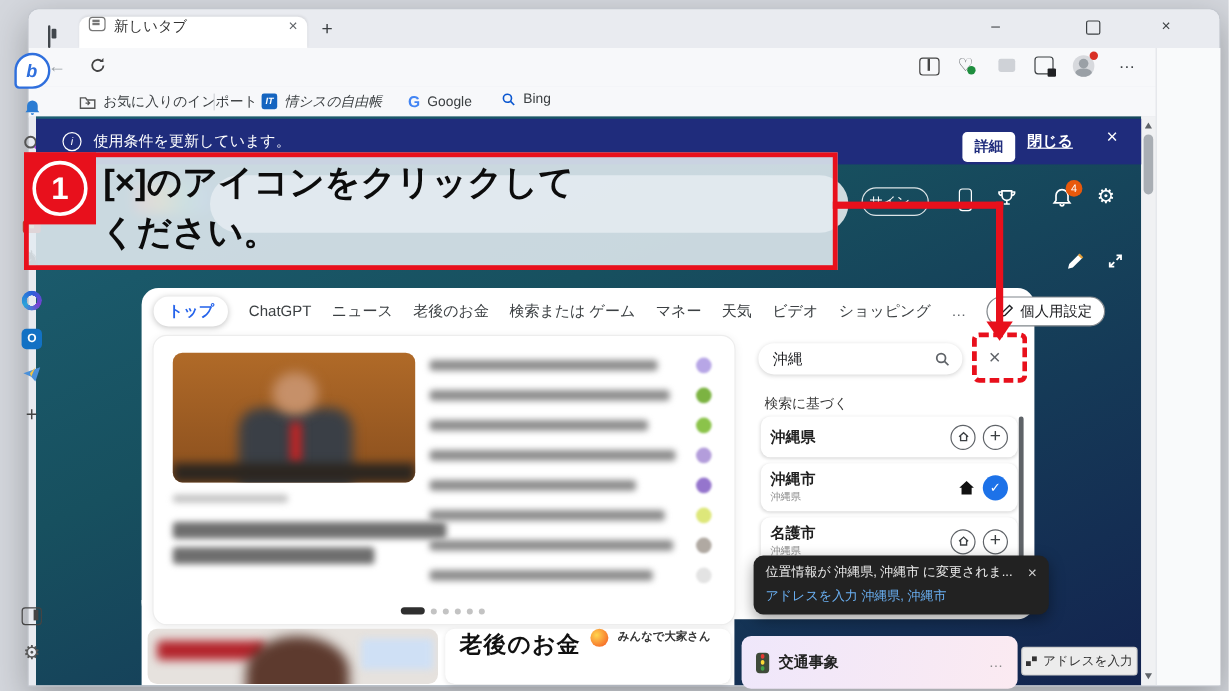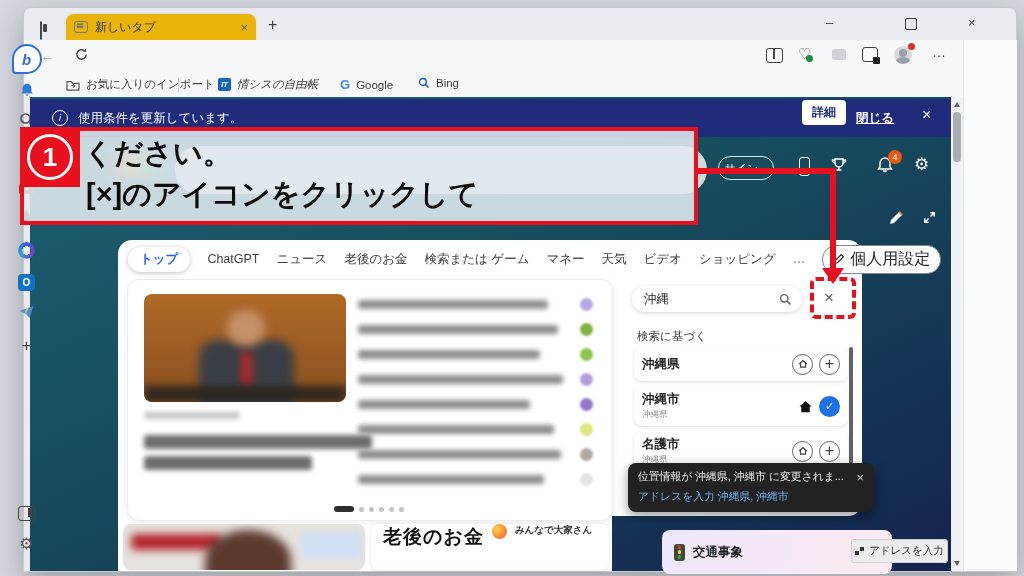--- a/index.html
+++ b/index.html
@@ -4,22 +4,22 @@
 <style>
   html,body{margin:0;padding:0;}
   body{font-family:"Liberation Sans","DejaVu Sans",sans-serif;}
   .stage{position:relative;width:1024px;height:576px;background:#d4d7dd;overflow:hidden;}
   .abs{position:absolute;}
   .window{left:24px;top:8px;width:992px;height:563px;background:#e9ebf0;border-radius:8px 8px 0 0;
           box-shadow:0 0 0 1px #c4c8cf,0 10px 30px rgba(0,0,0,.28);}
   .titlebar{left:24px;top:8px;width:992px;height:32px;background:#e9ebf0;border-radius:8px 8px 0 0;}
   .toolbar{left:24px;top:40px;width:992px;height:32px;background:#f7f8fa;}
   .bookmarksbar{left:24px;top:72px;width:992px;height:25px;background:#f7f8fa;border-bottom:1px solid #e2e5e9;}
-  .tab{left:66px;top:14px;width:190px;height:26px;background:#eab308;border-radius:8px 8px 0 0;
-       display:flex;align-items:center;padding:0 8px;box-sizing:border-box;box-shadow:0 -1px 2px rgba(0,0,0,.06);}
+  .tab{left:66px;top:14px;width:190px;height:26px;background:#ffffff;border-radius:8px 8px 0 0;
+       display:flex;align-items:flex-start;padding:0 8px;box-sizing:border-box;box-shadow:0 -1px 2px rgba(0,0,0,.06);}
   .tab-title{font-size:12px;color:#333;margin-left:7px;flex:1;white-space:nowrap;overflow:hidden;}
   .tab-close{color:#5f6368;font-size:13px;cursor:default;}
   .favicon{width:12px;height:10px;border:1.4px solid #777;border-radius:3px;position:relative;}
   .favicon::after{content:"";position:absolute;left:2px;top:4px;width:6px;height:1.5px;background:#777;box-shadow:0 -2.6px 0 #777;}
   .tabactions{width:17px;height:15px;border:1.8px solid #41464c;border-radius:4px;position:relative;}
   .tabactions::after{content:"";position:absolute;left:1.5px;top:1.5px;width:4px;height:8.5px;background:#41464c;border-radius:1px;}
   .winctl{font-size:13px;color:#3c4043;width:28px;text-align:center;}
   .maxbox{width:10px;height:10px;border:1.3px solid #3c4043;border-radius:2px;}
   .addr{left:104px;top:45px;width:646px;height:23px;background:#fff;border-radius:12px;box-shadow:0 1px 3px rgba(0,0,0,.12);
         display:flex;align-items:center;padding:0 10px;box-sizing:border-box;gap:8px;}
@@ -40,21 +40,21 @@
   .annot-text{margin-left:62px;margin-top:2px;font-size:29px;font-weight:bold;color:#0c0c0c;line-height:1.4;}
   .arrowH{left:694px;top:168px;width:142px;height:6px;background:#e8101c;z-index:20;}
   .arrowV{left:830px;top:168px;width:6px;height:102px;background:#e8101c;z-index:20;}
   .arrowHead{left:822px;top:268px;width:0;height:0;border-left:11px solid transparent;border-right:11px solid transparent;
              border-top:16px solid #e8101c;z-index:20;}
   .dashedbox{left:810px;top:277px;width:46px;height:42px;border:4px dashed #e8101c;border-radius:6px;box-sizing:border-box;z-index:20;}
   .container{left:118px;top:240px;width:744px;height:276px;background:#fff;border-radius:14px;z-index:2;}
   .container-ext{left:118px;top:500px;width:494px;height:71px;background:#fff;z-index:2;}
   .navtabs{left:128px;top:246px;width:726px;height:26px;display:flex;align-items:center;gap:17px;z-index:4;font-size:12.5px;color:#3c4043;white-space:nowrap;}
   .navtab-active{background:#fff;color:#2563eb;font-weight:bold;padding:4px 12px;border-radius:15px;box-shadow:0 1px 5px rgba(0,0,0,.25);}
-  .personalize{margin-left:auto;border:1px solid #80868b;border-radius:14px;padding:3px 10px;display:flex;align-items:center;gap:5px;font-size:16px;color:#202124;background:#fff;}
+  .personalize{margin-left:auto;border:1px solid #80868b;border-radius:14px;padding:3px 10px;display:flex;align-items:center;gap:5px;font-size:12px;color:#202124;background:#fff;}
   .newscard{left:127px;top:279px;width:484px;height:240px;background:#fff;border-radius:12px;border:1px solid #ededed;
             box-shadow:0 2px 8px rgba(0,0,0,.07);z-index:3;overflow:hidden;}
   .newsimg{position:absolute;left:16px;top:14px;width:202px;height:108px;border-radius:8px;overflow:hidden;background:linear-gradient(#b06a28,#8a4f1e);}
   .newsimg .suit{position:absolute;left:55px;top:46px;width:95px;height:70px;background:#3a3f46;border-radius:18px 18px 0 0;filter:blur(5px);}
   .newsimg .head{position:absolute;left:83px;top:16px;width:38px;height:36px;background:#c69069;border-radius:50%;filter:blur(5px);}
   .newsimg .tie{position:absolute;left:98px;top:58px;width:9px;height:34px;background:#c22;filter:blur(4px);}
   .newsimg .desk{position:absolute;left:0;bottom:0;width:100%;height:16px;background:#2c2620;filter:blur(4px);}
   .blur-line{position:absolute;border-radius:3px;filter:blur(2.5px);background:#8d8d8d;}
   .pubdot{position:absolute;width:13px;height:13px;border-radius:50%;filter:blur(1px);}
   .dots{position:absolute;left:206px;top:226px;display:flex;align-items:center;gap:5px;}
@@ -79,21 +79,21 @@
   .bcard1{left:123px;top:524px;width:242px;height:46px;background:#e6e2de;border-radius:8px;overflow:hidden;z-index:3;}
   .bcard1 .red{position:absolute;left:8px;top:10px;width:90px;height:16px;background:#b3232a;filter:blur(4px);border-radius:3px;}
   .bcard1 .hair{position:absolute;left:82px;top:6px;width:86px;height:60px;background:#5d3a2e;border-radius:50% 50% 0 0;filter:blur(5px);}
   .bcard1 .blue{position:absolute;left:178px;top:8px;width:60px;height:26px;background:#cfe0f5;filter:blur(3px);border-radius:3px;}
   .bcard2{left:371px;top:524px;width:238px;height:46px;background:#ffffff;border-radius:8px;box-shadow:0 1px 4px rgba(0,0,0,.1);
           display:flex;align-items:flex-start;padding:0 12px;box-sizing:border-box;gap:8px;z-index:3;}
   .money-title{font-size:19px;font-weight:900;color:#111;letter-spacing:1px;}
   .moneylogo{width:15px;height:15px;border-radius:50%;background:radial-gradient(circle at 35% 35%,#ffd54f,#f4511e);}
   .money-src{font-size:9.5px;color:#333;font-weight:bold;}
   .bcard3{left:618px;top:530px;width:230px;height:44px;background:linear-gradient(100deg,#efe7fb,#fbeaf1);border-radius:8px;
-          display:flex;align-items:center;padding:0 12px;box-sizing:border-box;gap:8px;z-index:3;margin-left:44px;}
+          display:flex;align-items:center;padding:0 12px;box-sizing:border-box;gap:8px;z-index:3;}
   .traffic{width:11px;height:17px;background:#3f4a3a;border-radius:3px;display:flex;flex-direction:column;align-items:center;justify-content:space-evenly;}
   .traffic i{width:3.5px;height:3.5px;border-radius:50%;}
   .feedback{left:851px;top:539px;width:97px;height:24px;background:#ececec;border:1px solid #cfcfcf;border-radius:3px;
             display:flex;align-items:center;justify-content:center;gap:5px;font-size:10.5px;color:#333;box-sizing:border-box;z-index:7;}
   .fbicon{width:9px;height:9px;position:relative;}
   .fbicon::before{content:"";position:absolute;left:0;top:4px;width:4px;height:4px;background:#333;}
   .fbicon::after{content:"";position:absolute;left:5px;top:0;width:4px;height:4px;background:#333;}
   .scrollbar{left:951px;top:97px;width:12px;height:474px;background:#f0f1f3;z-index:4;}
   .sthumb{position:absolute;left:2px;top:15px;width:8px;height:50px;background:#a9aeb4;border-radius:4px;}
   .tri-up{position:absolute;left:3px;top:5px;width:0;height:0;border-left:3.5px solid transparent;border-right:3.5px solid transparent;border-bottom:5px solid #5f6368;}
@@ -186,21 +186,21 @@
       </svg>
     <span>Bing</span>
   </div>
 
   <div class="abs" style="left:30px;top:97px;width:921px;height:474px;background:linear-gradient(155deg,#1d6073 0%,#17505f 38%,#13234f 100%);"></div>
 
   <div class="abs banner">
     <span class="infocirc" style="margin-left:22px;">i</span>
     <span style="margin-left:10px;font-size:12.5px;">使用条件を更新しています。</span>
   </div>
-  <div class="abs detailsbtn" style="left:802px;top:100px;z-index:6;">詳細</div>
+  <div class="abs detailsbtn" style="left:802px;top:110px;z-index:6;">詳細</div>
   <div class="abs" style="left:856px;top:110px;z-index:6;color:#fff;font-size:12.5px;font-weight:bold;text-decoration:underline;">閉じる</div>
   <div class="abs" style="left:922px;top:106px;z-index:6;color:#fff;font-size:16px;">×</div>
 
   <div class="abs msnlogoblur"></div>
   <div class="abs ghostpill"></div>
   <div class="abs msnpill">
       <span>サイン...</span>
     </div>
   <div class="abs phoneicon"></div>
   <div class="abs" style="left:830px;top:156px;z-index:3;">
@@ -410,22 +410,22 @@
   <div class="abs sbicon" style="top:336px;font-size:17px;color:#444;">+</div>
   <div class="abs" style="left:972px;top:497px;width:34px;height:1px;background:#d5d5d5;"></div>
   <div class="abs sbicon" style="top:506px;"><span class="sbtoggle"></span></div>
   <div class="abs sbicon" style="top:534px;font-size:16px;color:#555;">⚙</div>
 
   <div class="abs annot">
     <div class="annot-num">
       <span class="circ">1</span>
     </div>
     <div class="annot-text">
+      <div>[×]のアイコンをクリックして</div>
       <div style="margin-left:-2px;">ください。</div>
-      <div>[×]のアイコンをクリックして</div>
     </div>
   </div>
   <div class="abs arrowH"></div>
   <div class="abs arrowV"></div>
   <div class="abs arrowHead"></div>
   <div class="abs dashedbox"></div>
 
 </div>
 
 </body></html>

